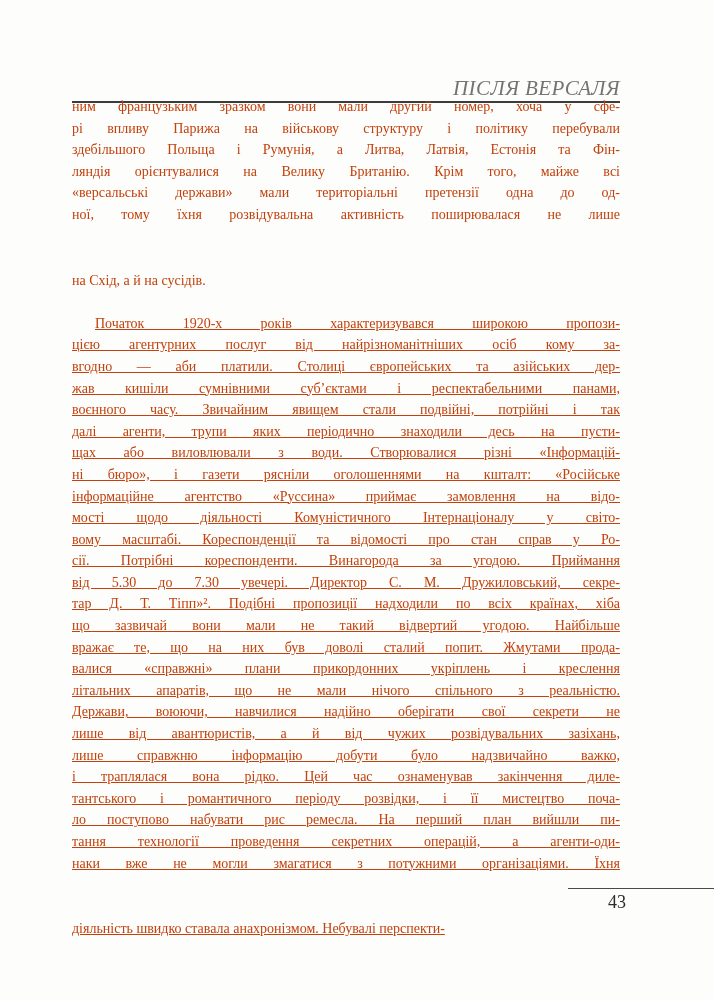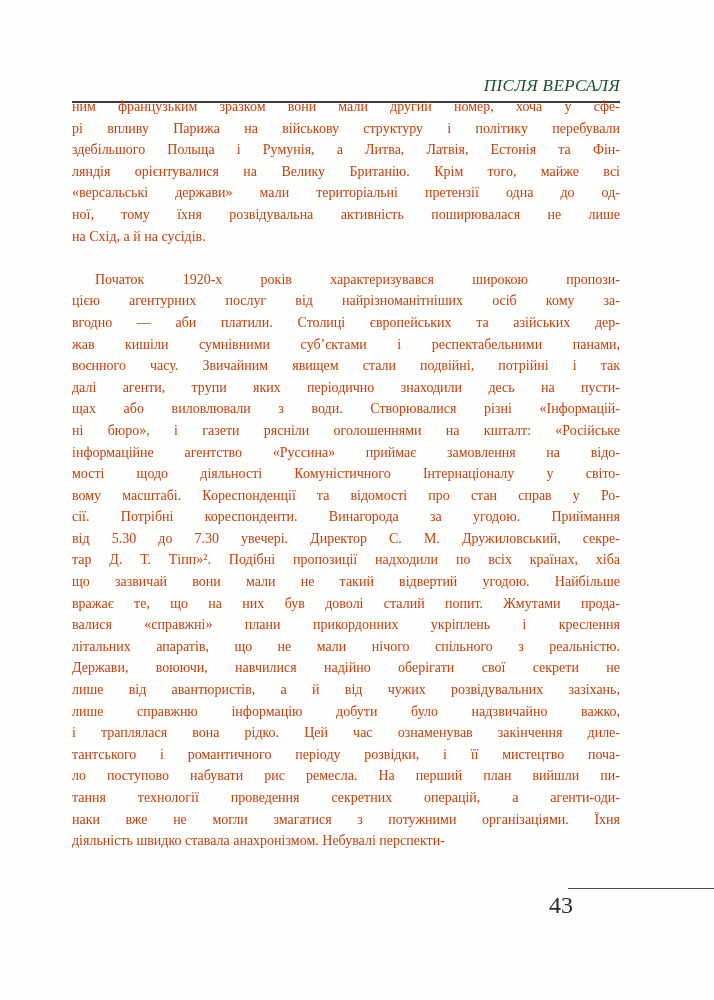--- a/index.html
+++ b/index.html
@@ -17,23 +17,23 @@
     font-family: "Liberation Serif", "DejaVu Serif", serif;
     overflow: hidden;
   }
   .running-head {
     position: absolute;
     top: 76px;
     left: 72px;
     width: 548px;
     text-align: right;
     font-style: italic;
-    font-size: 17px;
+    font-size: 21px;
     letter-spacing: 0.4px;
-    color: #14532d;
+    color: #737373;
     white-space: nowrap;
   }
   .header-rule {
     position: absolute;
     top: 101px;
     left: 72px;
     width: 548px;
     height: 2px;
     background: #3c3c3c;
   }
@@ -41,48 +41,50 @@
     position: absolute;
     top: 96px;
     left: 72px;
     width: 548px;
     font-size: 14px;
     line-height: 21.6px;
     color: #c2410c;
   }
   .paragraph + .paragraph {
     margin-top: 21.6px;
+    text-decoration: underline;
   }
   .line {
     text-align: justify;
     text-align-last: justify;
     white-space: nowrap;
     overflow: hidden;
   }
   .line.last {
     text-align-last: left;
+    margin-top: 44px;
   }
   .line.indent {
     text-indent: 23px;
   }
   .footer-rule {
     position: absolute;
     top: 888px;
     left: 568px;
     width: 146px;
     height: 1px;
     background: #4a4a4a;
   }
   .page-number {
     position: absolute;
     top: 892px;
-    left: 549px;
+    left: 580px;
     width: 74px;
-    text-align: left;
-    font-size: 24px;
+    text-align: center;
+    font-size: 18px;
     color: #2b2b2b;
   }
 </style>
 </head>
 <body>
 
 <div class="page">
 
   <div class="running-head">ПІСЛЯ ВЕРСАЛЯ</div>
 

